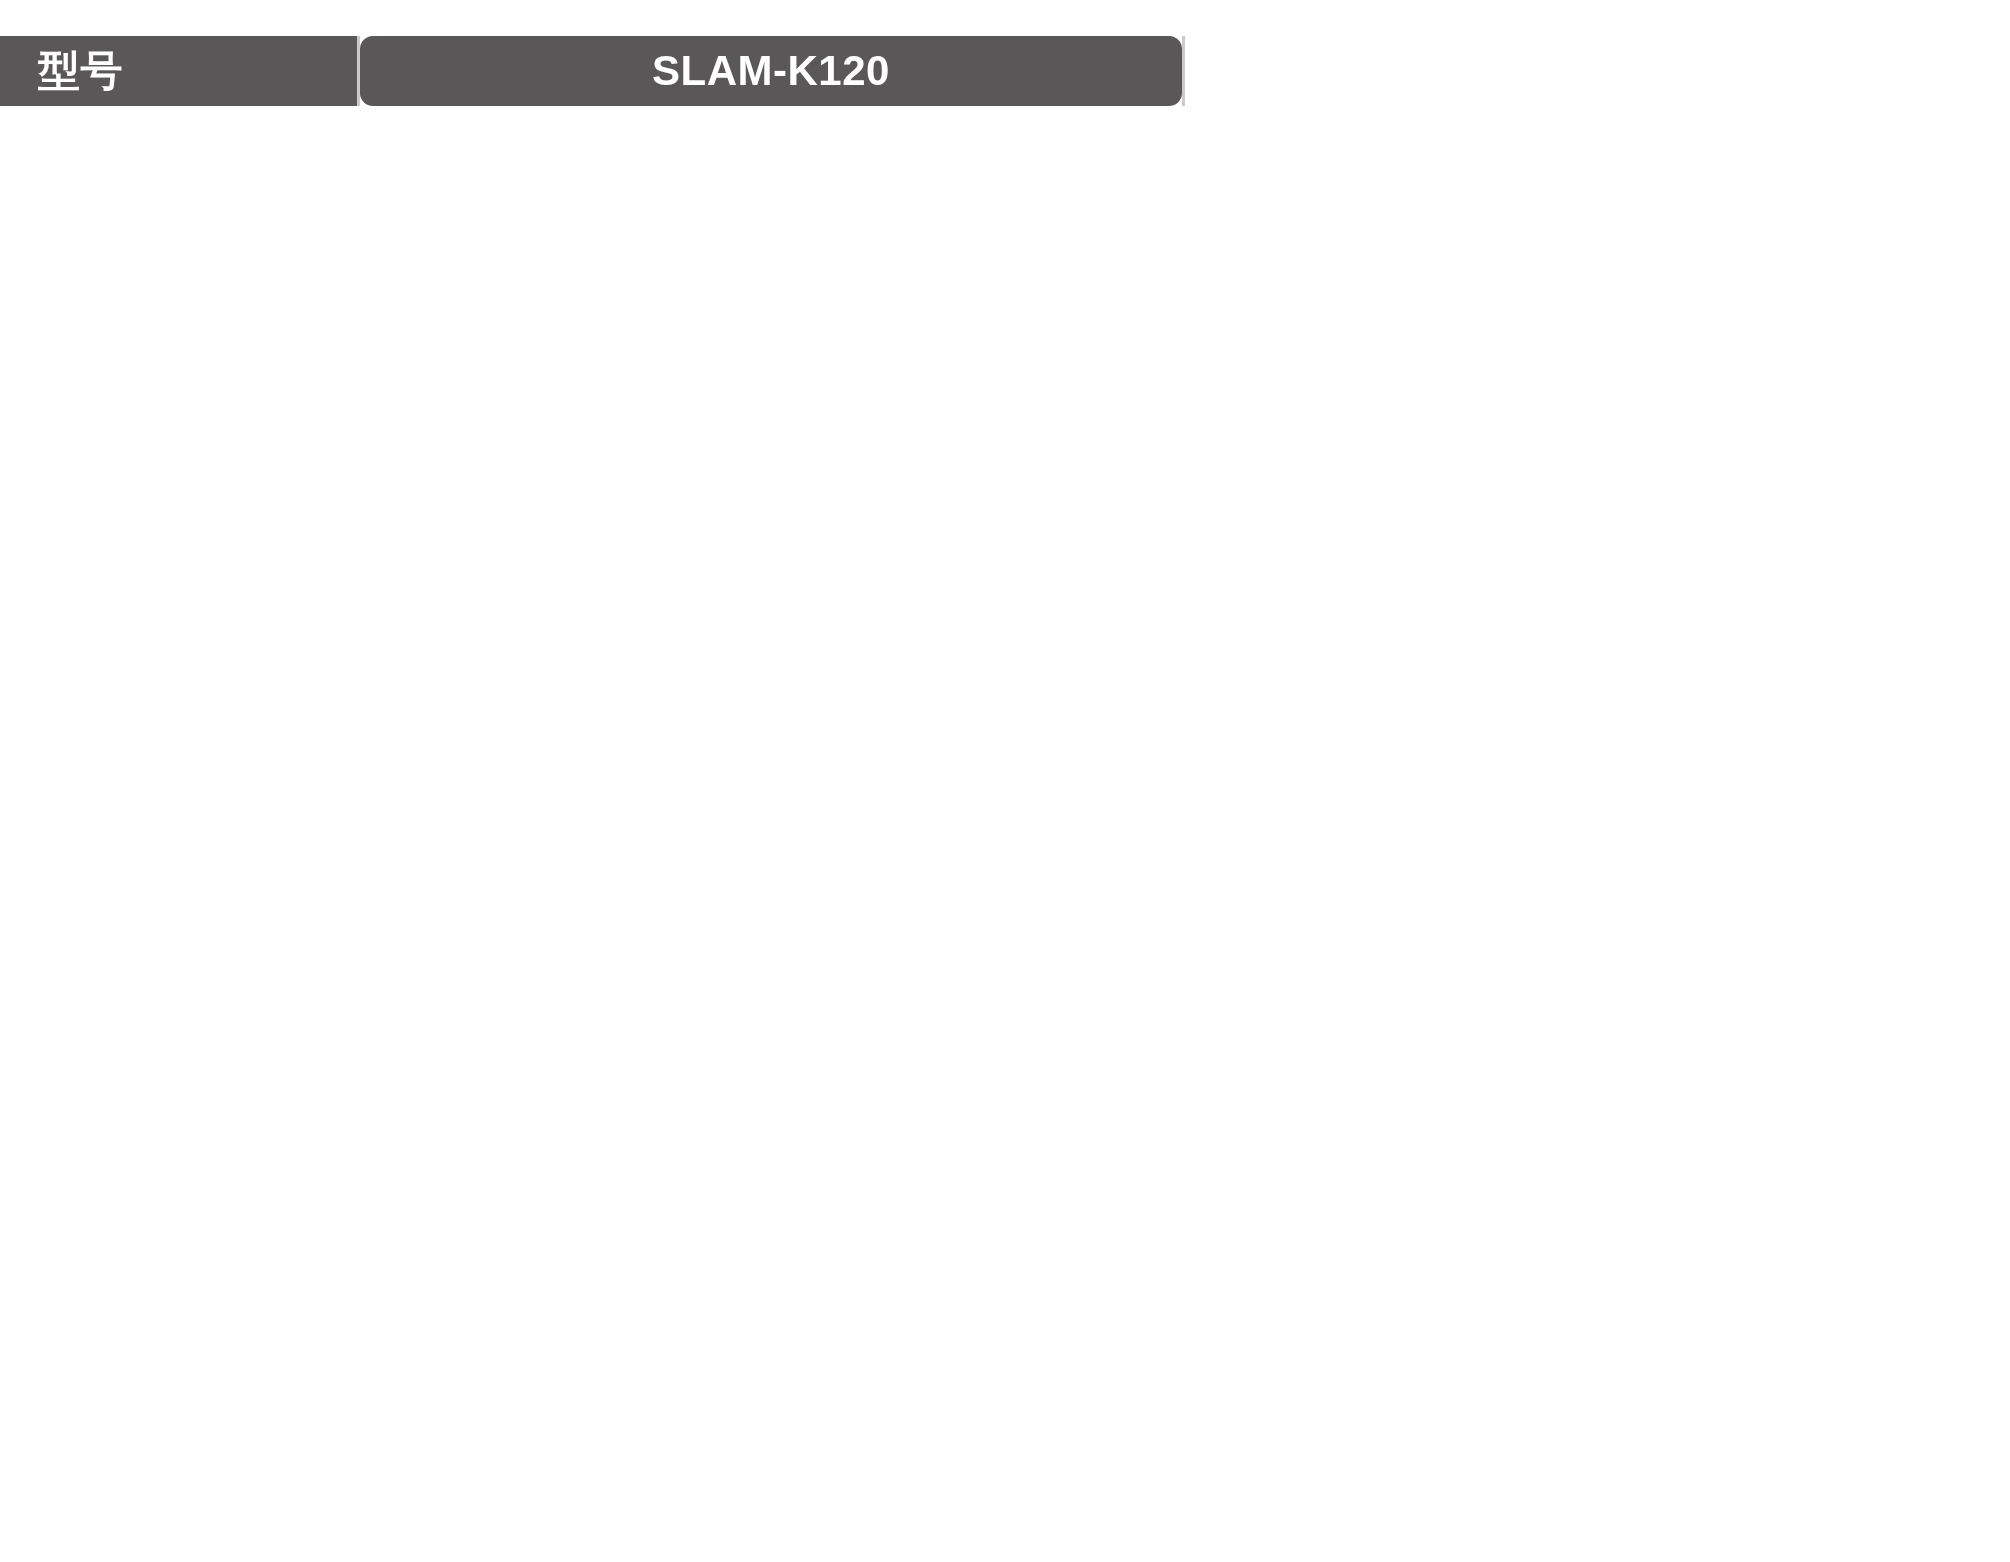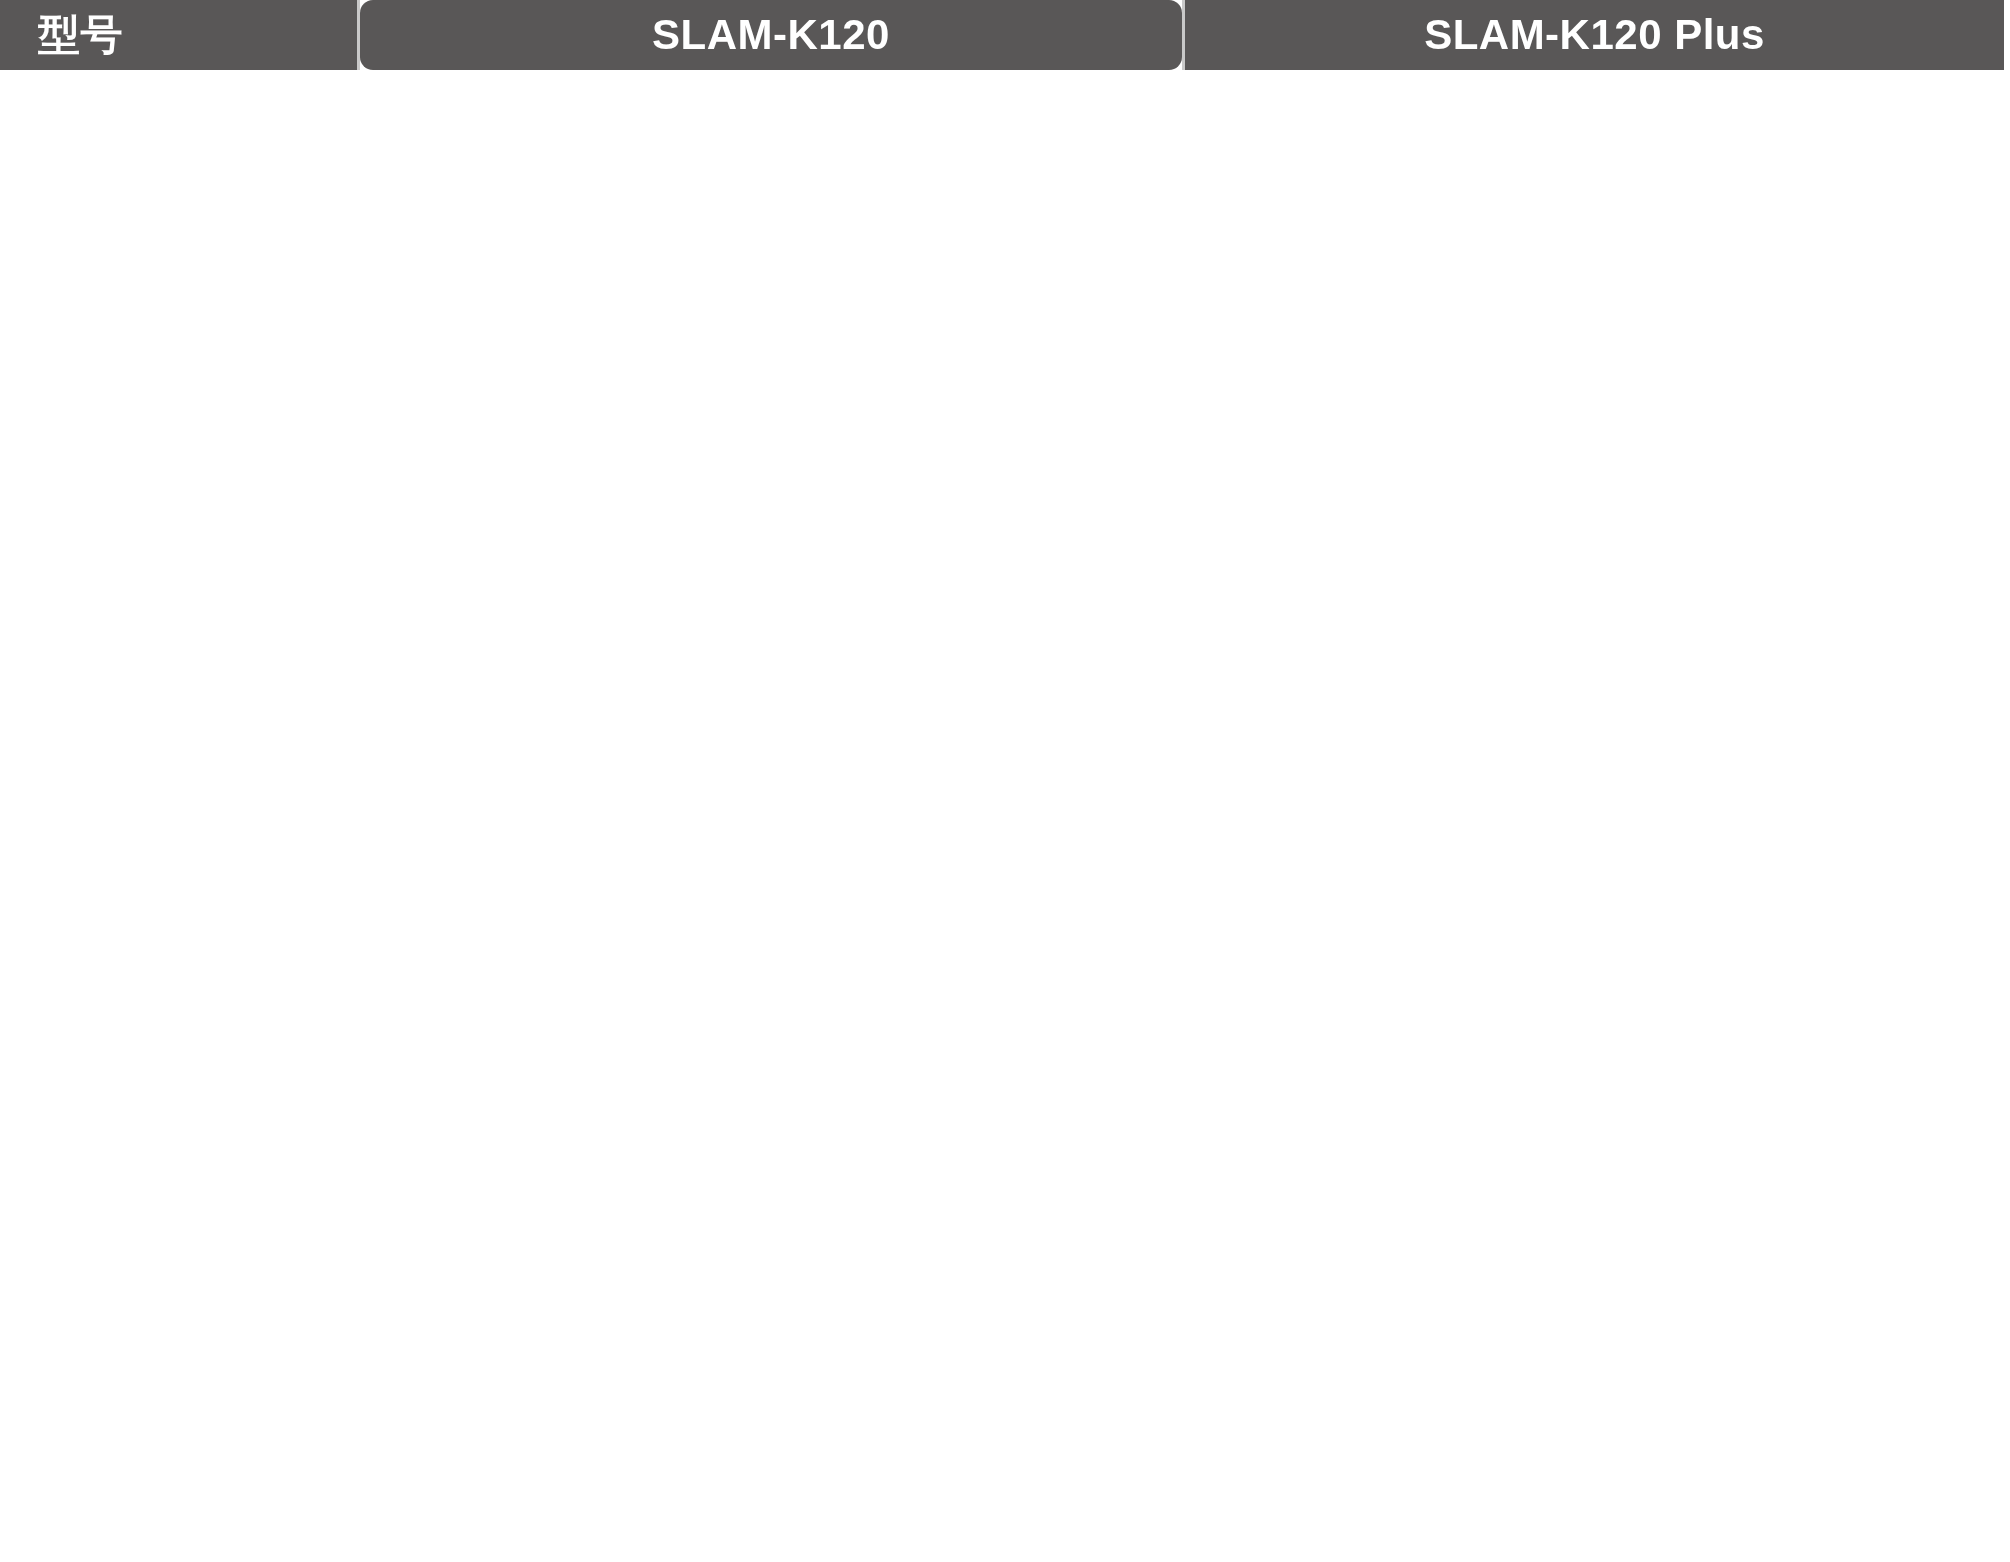--- a/index.html
+++ b/index.html
@@ -20,20 +20,21 @@
     position: relative;
     width: 2010px;
     height: 1562px;
     background: var(--page_bg);
   }
   .spec-table-header {
     display: flex;
     width: 2004px;
     height: 70px;
     align-items: stretch;
+    margin-top: 36px;
   }
   .cell {
     background: var(--header_bg);
     color: var(--header_text);
     font-weight: bold;
     font-size: 42px;
     line-height: 1;
     display: flex;
     align-items: center;
     overflow: hidden;
@@ -69,18 +70,15 @@
     </div>
 
     <div class="divider"></div>
 
     <div class="cell cell-k120">
       <span>SLAM-K120</span>
     </div>
 
     <div class="divider"></div>
 
-    <div class="cell cell-k120plus">
-      <span>SLAM-K120 Plus</span>
-    </div>
 
   </div>
 </div>
 
 </body></html>

